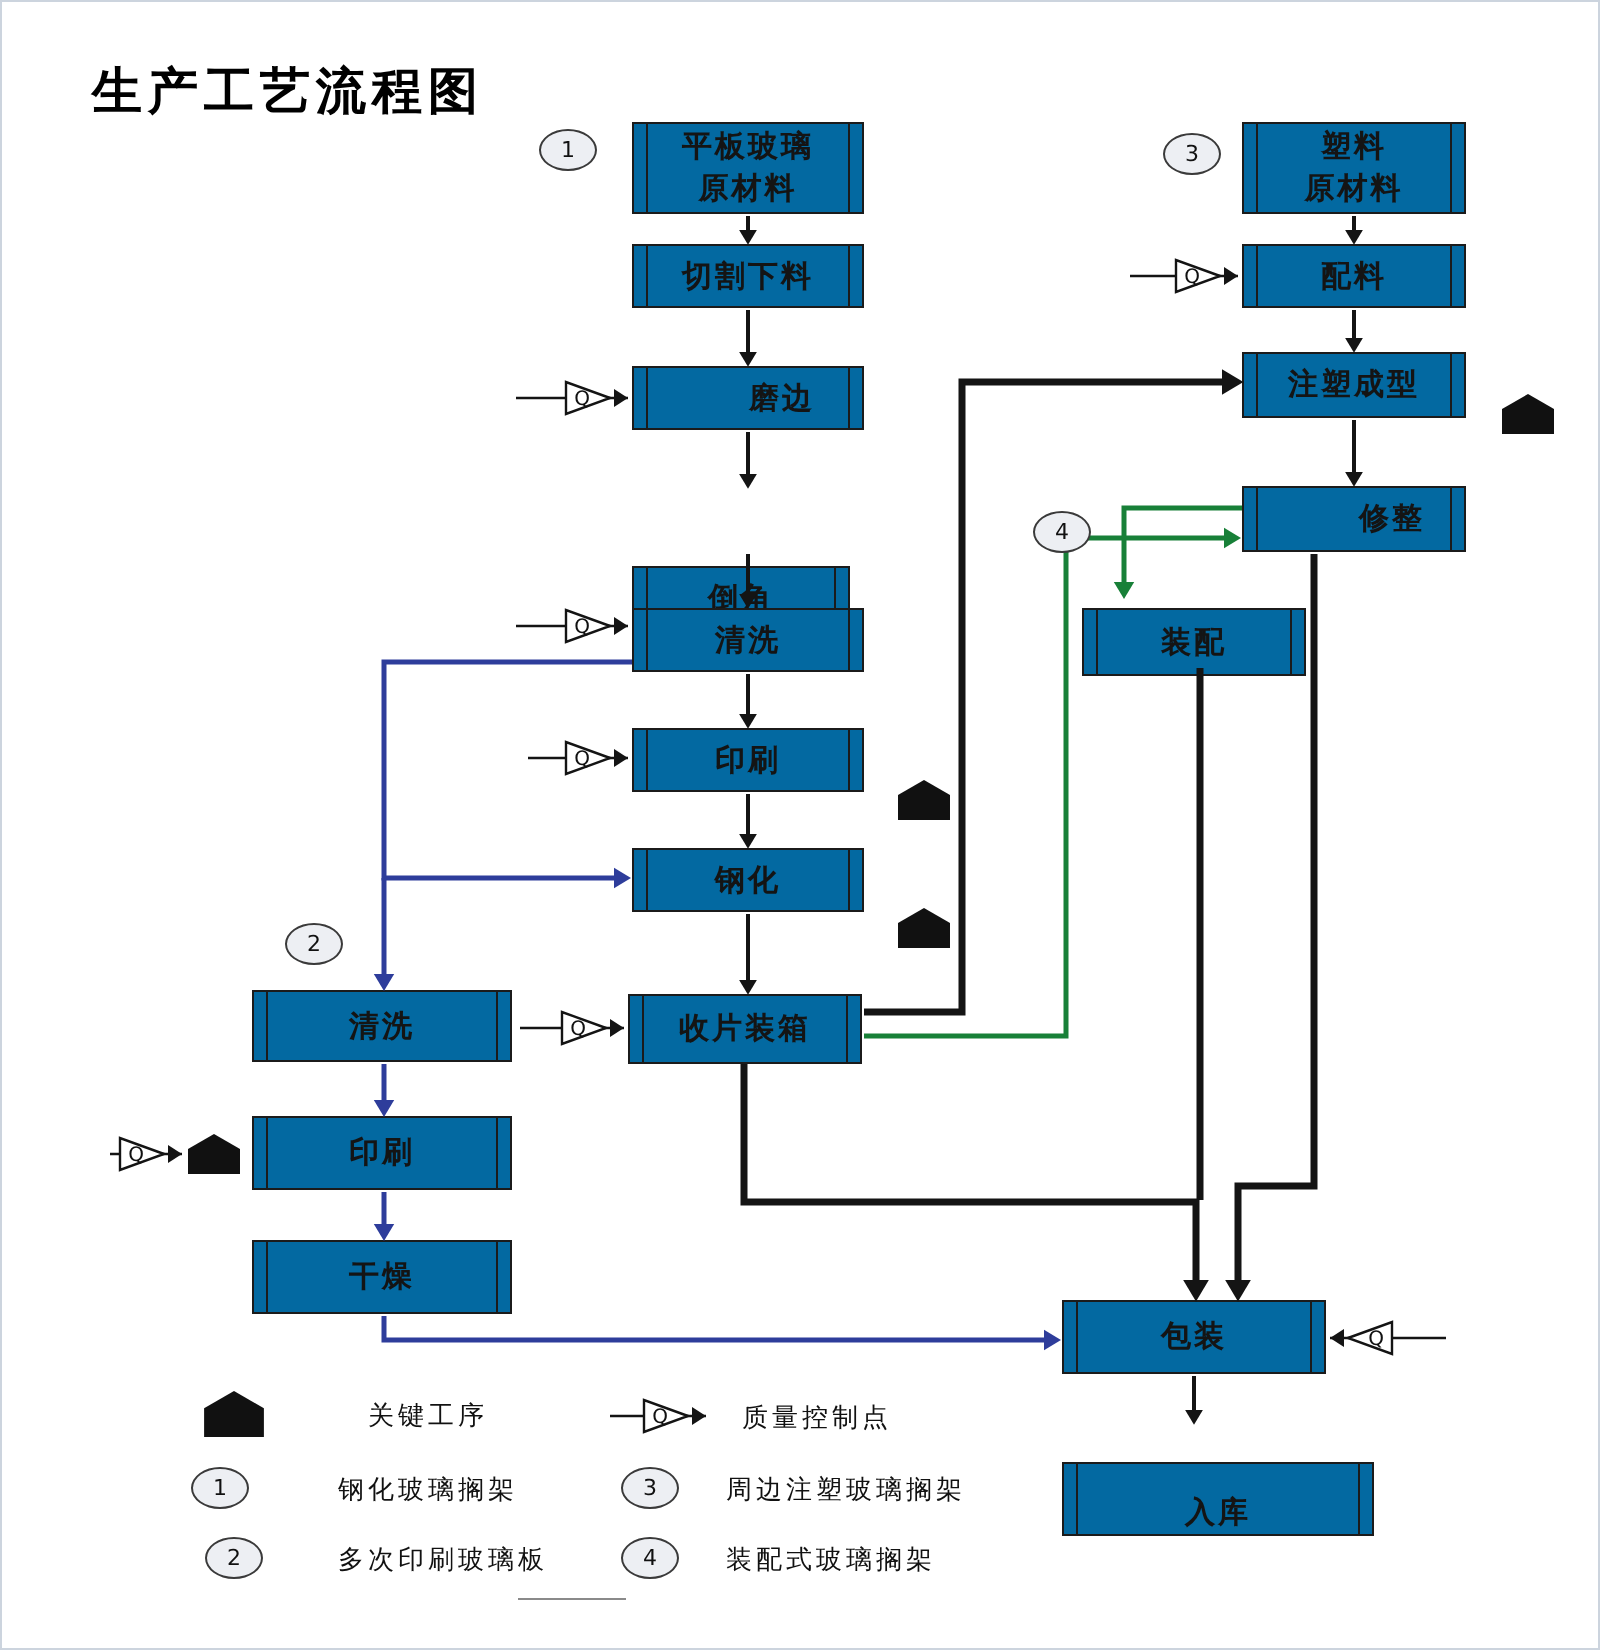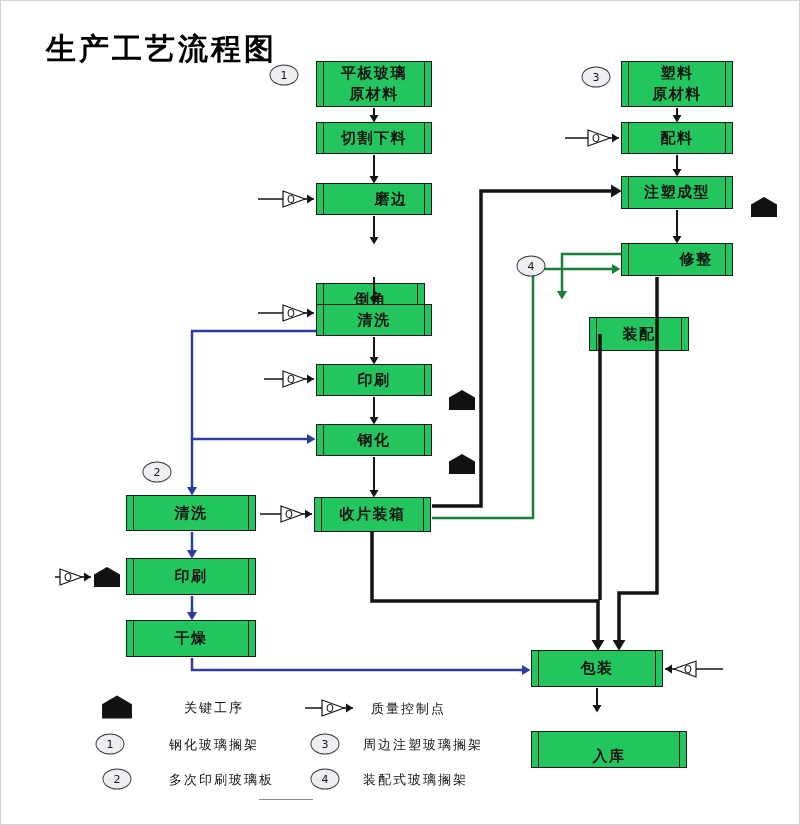--- a/index.html
+++ b/index.html
@@ -2,25 +2,25 @@
 <html><head>
 <meta charset="utf-8">
 <style>
   html,body{margin:0;padding:0;background:#ffffff;}
   .page{
     position:relative;width:800px;height:825px;background:#fff;
     border:1px solid #ccd4de;box-sizing:border-box;overflow:hidden;
     font-family:"DejaVu Sans","Liberation Sans",sans-serif;
   }
   .title{
-    position:absolute;left:45px;top:28px;font-size:30px;font-weight:bold;
+    position:absolute;left:45px;top:28px;font-size:25px;font-weight:bold;
     letter-spacing:3px;color:#000;z-index:4;
   }
   .node{
-    position:absolute;background:#22c55e;border:1.4px solid #1b1b1b;
+    position:absolute;background:#0369a1;border:1.4px solid #1b1b1b;
     box-sizing:border-box;display:flex;align-items:center;justify-content:center;
     text-align:center;z-index:1;
   }
   .node::before,.node::after{
     content:"";position:absolute;top:0;bottom:0;width:1.2px;background:#1b1b1b;
   }
   .node::before{left:6px;}
   .node::after{right:6px;}
   .node-label{font-size:15px;font-weight:600;letter-spacing:1.5px;color:#141414;line-height:1.4;}
   #edges{position:absolute;left:0;top:0;z-index:2;pointer-events:none;}
@@ -96,21 +96,21 @@
       <div class="node" style="left: 620px; top: 175px; width: 112px; height: 33px;">
         <div class="node-label">
           <div>注塑成型</div>
         </div>
       </div>
       <div class="node" style="left: 620px; top: 242px; width: 112px; height: 33px; padding-left: 38px;">
         <div class="node-label">
           <div>修整</div>
         </div>
       </div>
-      <div class="node" style="left: 540px; top: 316px; width: 100px; height: 34px; margin-left: 48px;">
+      <div class="node" style="left: 540px; top: 303px; width: 112px; height: 34px;">
         <div class="node-label">
           <div>装配</div>
         </div>
       </div>
       <div class="node" style="left: 125px; top: 494px; width: 130px; height: 36px;">
         <div class="node-label">
           <div>清洗</div>
         </div>
       </div>
       <div class="node" style="left: 125px; top: 557px; width: 130px; height: 37px;">

